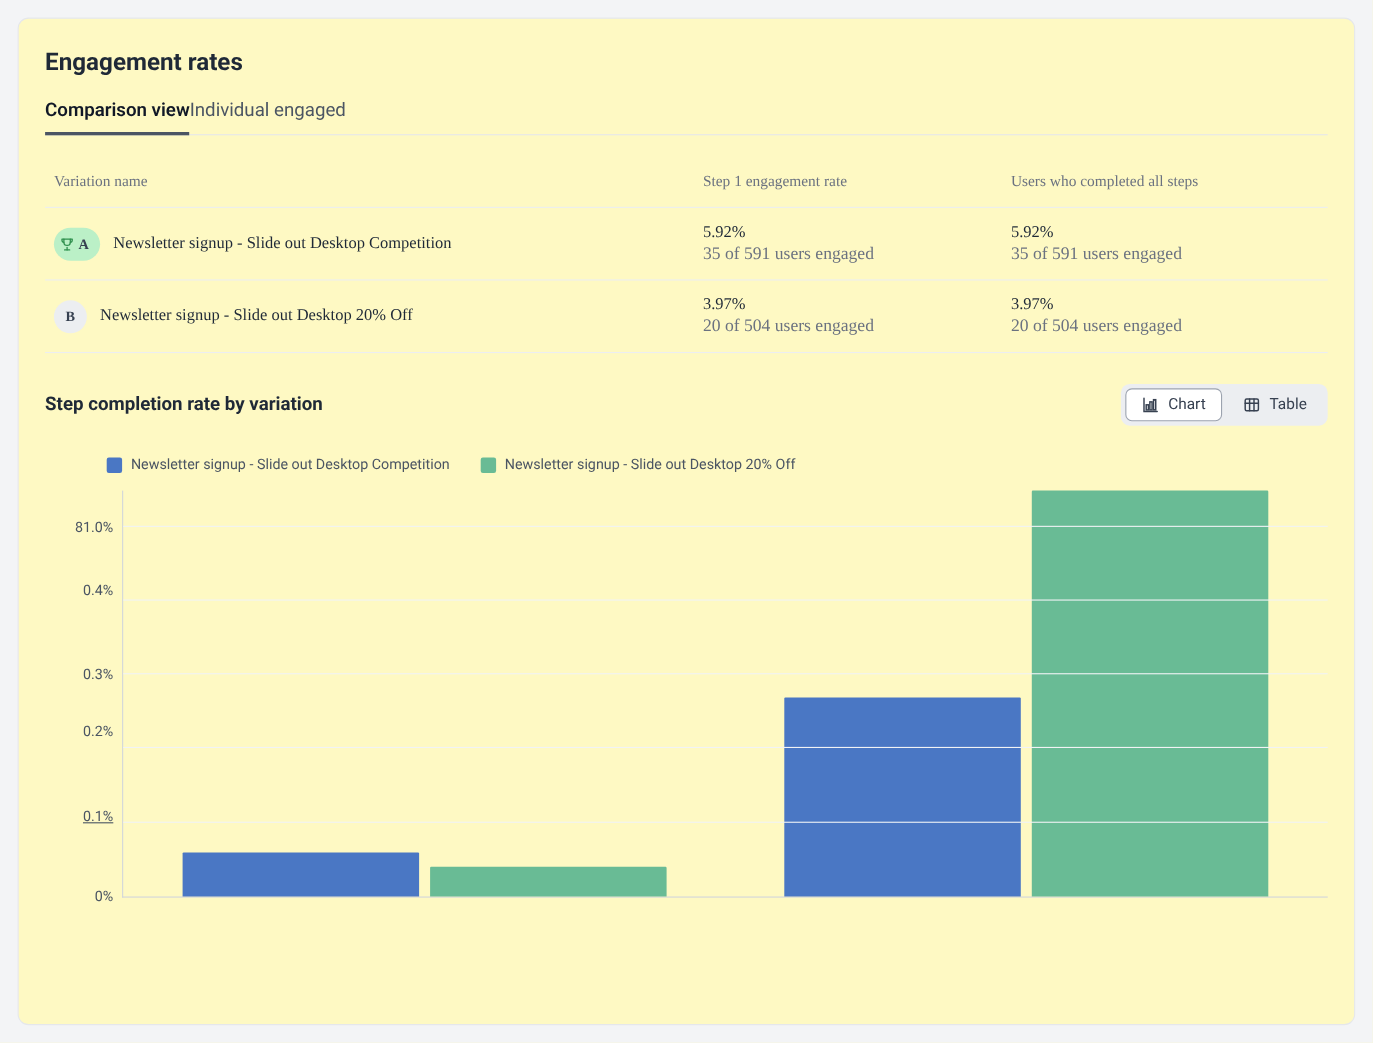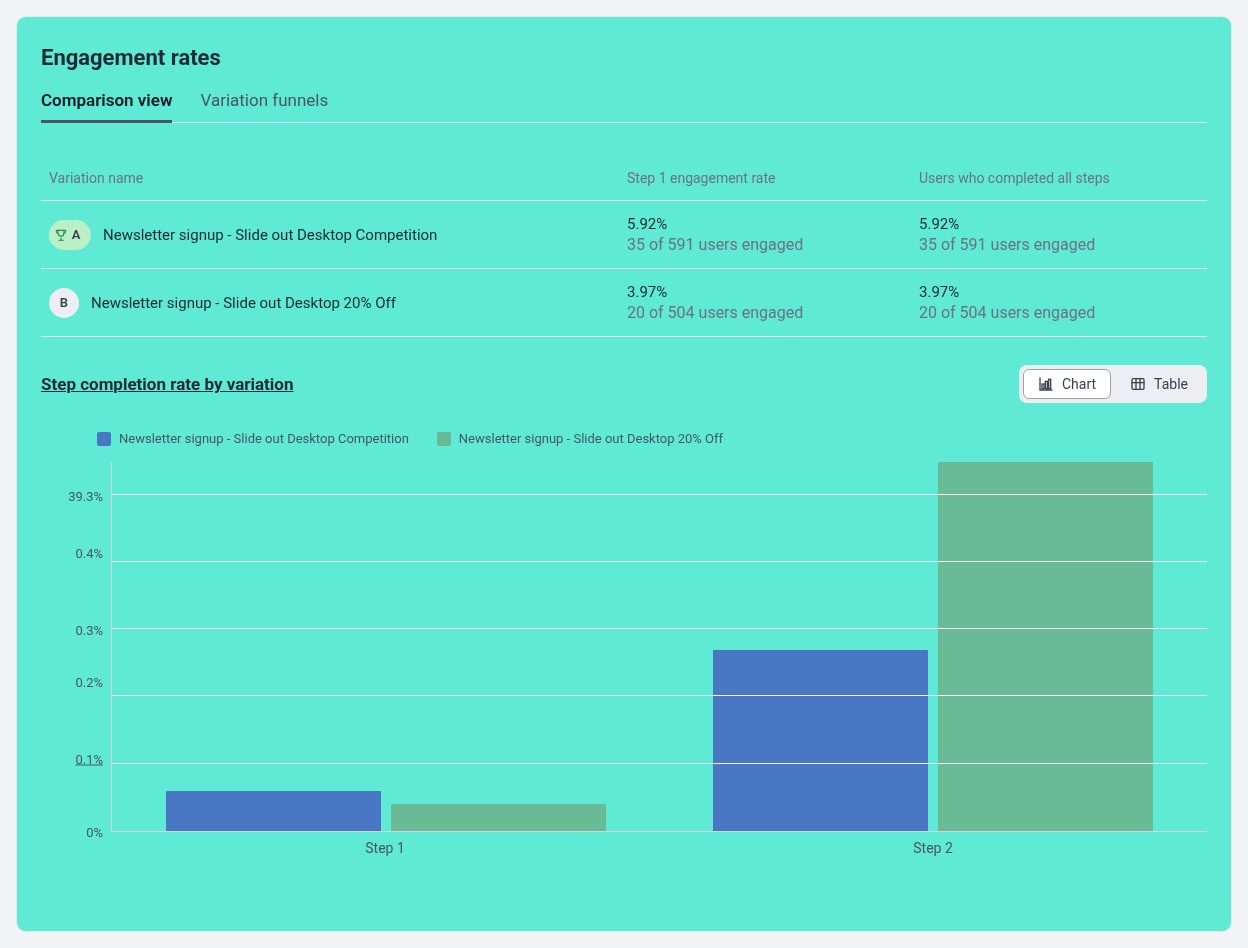--- a/index.html
+++ b/index.html
@@ -5,38 +5,37 @@
   * { box-sizing: border-box; }
   body {
     margin: 0;
     padding: 16px;
     background: #f3f4f6;
     font-family: -apple-system, BlinkMacSystemFont, "Segoe UI", Roboto, Helvetica, Arial, sans-serif;
     color: #1f2937;
     font-size: 14px;
   }
   .card {
-    background: #5eead4;
+    background: #fef9c3;
     border: 1px solid #e5e7eb;
     border-radius: 10px;
     padding: 20px 24px 28px 24px;
     width: 1216px;
     min-height: 916px;
     margin: 0 auto;
   }
   .title {
     font-size: 22px;
     font-weight: 700;
     margin: 8px 0 18px 0;
   }
   .tabs {
     display: flex;
-    gap: 28px;
     border-bottom: 1px solid #e5e7eb;
-    margin-bottom: 17px;
+    margin-bottom: 5px;
   }
   .tab {
     font-size: 17px;
     padding: 2px 0 10px 0;
     color: #4b5563;
     cursor: pointer;
     border-bottom: 3px solid transparent;
     margin-bottom: -1px;
   }
   .tab.active {
@@ -46,21 +45,22 @@
   }
 
   
   .tbl { width: 100%; }
   .tbl-head, .tbl-row {
     display: grid;
     grid-template-columns: 1fr 260px 280px;
     align-items: center;
     padding: 14px 8px;
     border-bottom: 1px solid #eceef1;
-    column-gap: 32px;
+    column-gap: 20px;
+    font-family: Liberation Serif, serif;
   }
   .tbl-head {
     color: #6b7280;
     font-size: 14px;
     padding-top: 30px;
   }
   .var-cell { display: flex; align-items: center; gap: 12px; }
   .badge {
     width: 30px; height: 30px;
     border-radius: 50%;
@@ -76,21 +76,21 @@
   .metric-sub { font-size: 16px; color: #6b7280; margin-top: 2px; }
   .var-name { font-size: 15px; color: #1f2937; }
 
   
   .section-head {
     display: flex;
     align-items: center;
     justify-content: space-between;
     margin-top: 28px;
   }
-  .section-title { font-size: 17px; font-weight: 700; text-decoration: underline; }
+  .section-title { font-size: 17px; font-weight: 700; }
   .seg {
     display: flex;
     background: #eceef1;
     border-radius: 8px;
     padding: 4px;
     gap: 4px;
   }
   .seg-btn {
     display: flex; align-items: center; gap: 8px;
     padding: 6px 14px;
@@ -175,21 +175,21 @@
 </style>
 </head>
 <body>
 
 <div class="card">
 
   <div class="title">Engagement rates</div>
 
   <div class="tabs">
     <div class="tab active">Comparison view</div>
-    <div class="tab">Variation funnels</div>
+    <div class="tab">Individual engaged</div>
   </div>
 
   <div class="tbl">
     <div class="tbl-head">
       <div>Variation name</div>
       <div>Step 1 engagement rate</div>
       <div>Users who completed all steps</div>
     </div>
 
     <div class="tbl-row">
@@ -269,38 +269,34 @@
     </div>
   </div>
 
   <div class="chart-wrap">
     <div class="yaxis">
         <div class="ytick" style="bottom: 0px;">0%</div>
         <div class="ytick" style="bottom: 73px; text-decoration: underline;">0.1%</div>
         <div class="ytick" style="bottom: 150px;">0.2%</div>
         <div class="ytick" style="bottom: 201.818px;">0.3%</div>
         <div class="ytick" style="bottom: 279px;">0.4%</div>
-        <div class="ytick" style="bottom: 336.364px;">39.3%</div>
+        <div class="ytick" style="bottom: 336.364px;">81.0%</div>
       </div>
     <div class="plot">
       <div class="groups">
           <div class="group">
             <div class="bar" style="height: 10.9091%; background: rgb(74, 119, 196);"></div>
             <div class="bar" style="height: 7.27273%; background: rgb(105, 187, 149);"></div>
           </div>
           <div class="group">
             <div class="bar" style="height: 49.0909%; background: rgb(74, 119, 196);"></div>
             <div class="bar" style="height: 100%; background: rgb(105, 187, 149);"></div>
           </div>
         </div>
     <div class="grid-line" style="bottom: 67.2727px;"></div>
         <div class="grid-line" style="bottom: 134.545px;"></div>
         <div class="grid-line" style="bottom: 201.818px;"></div>
         <div class="grid-line" style="bottom: 269.091px;"></div>
         <div class="grid-line" style="bottom: 336.364px;"></div>
       </div>
   </div>
-  <div class="xaxis">
-      <div class="xlabel">Step 1</div>
-      <div class="xlabel">Step 2</div>
-    </div>
 
 </div>
 
 </body></html>

